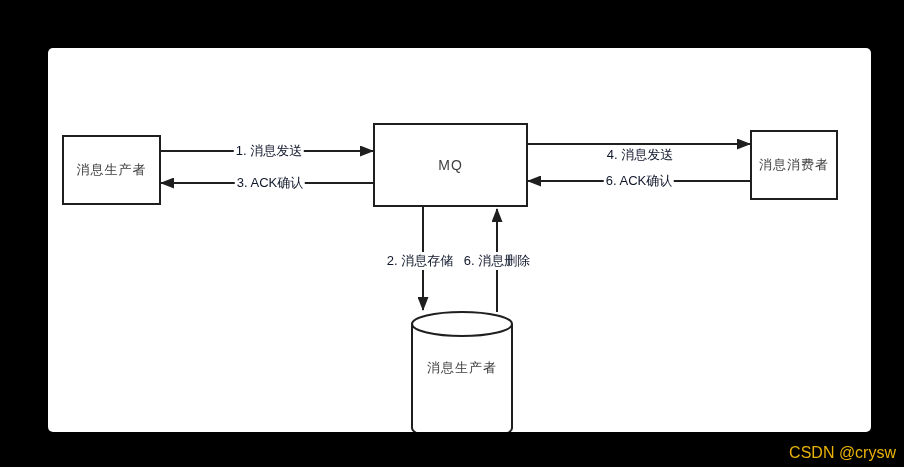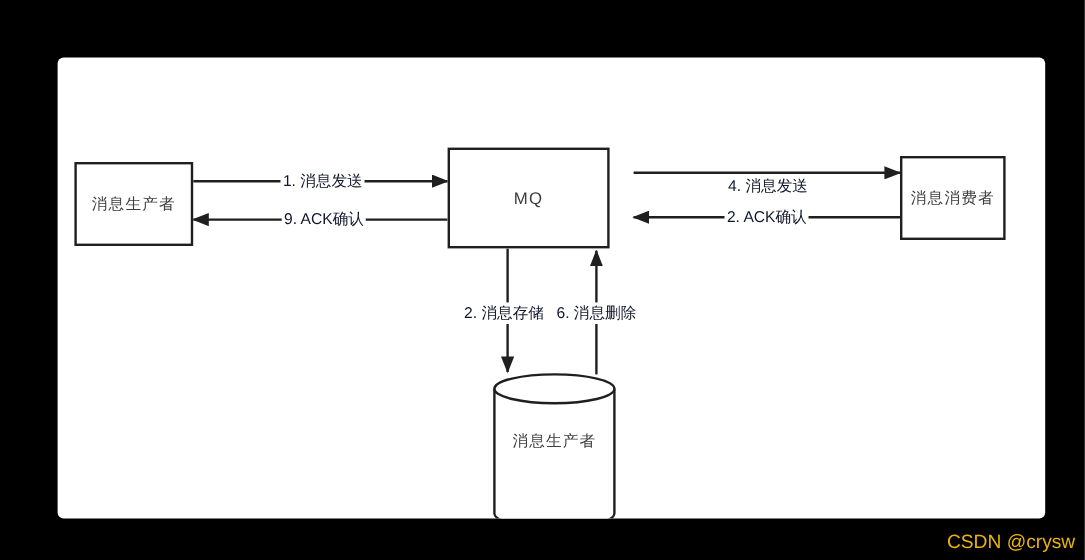--- a/index.html
+++ b/index.html
@@ -31,21 +31,21 @@
     border: 2px solid #1f1f1f;
     display: flex;
     align-items: center;
     justify-content: center;
     font-size: 13px;
     color: #3d3d3d;
     letter-spacing: 1px;
     box-sizing: border-box;
   }
   .node-producer { left: 14px;  top: 87px;  width: 99px;  height: 70px; }
-  .node-mq       { left: 325px; top: 75px;  width: 135px; height: 84px; font-size: 14px; }
+  .node-mq       { left: 325px; top: 75px;  width: 155px; height: 84px; font-size: 14px; }
   .node-consumer { left: 702px; top: 82px;  width: 88px; height: 70px; }
   .cylinder-label {
     position: absolute;
     left: 414px; top: 320px;
     transform: translate(-50%, -50%);
     font-size: 13px;
     color: #3d3d3d;
     letter-spacing: 1px;
     white-space: nowrap;
   }
@@ -110,20 +110,20 @@
   </div>
 
   <div class="node node-consumer">
     <span>消息消费者</span>
   </div>
 
   <div class="cylinder-label">消息生产者</div>
 
   <div class="edge-label edge-label-1">1. 消息发送</div>
   <div class="edge-label edge-label-2">2. 消息存储</div>
-  <div class="edge-label edge-label-3">9. ACK确认</div>
+  <div class="edge-label edge-label-3">3. ACK确认</div>
   <div class="edge-label edge-label-4">4. 消息发送</div>
-  <div class="edge-label edge-label-5">2. ACK确认</div>
+  <div class="edge-label edge-label-5">6. ACK确认</div>
   <div class="edge-label edge-label-6">6. 消息删除</div>
 
 </div>
 
 <div class="watermark">CSDN @crysw</div>
 
 </body></html>

